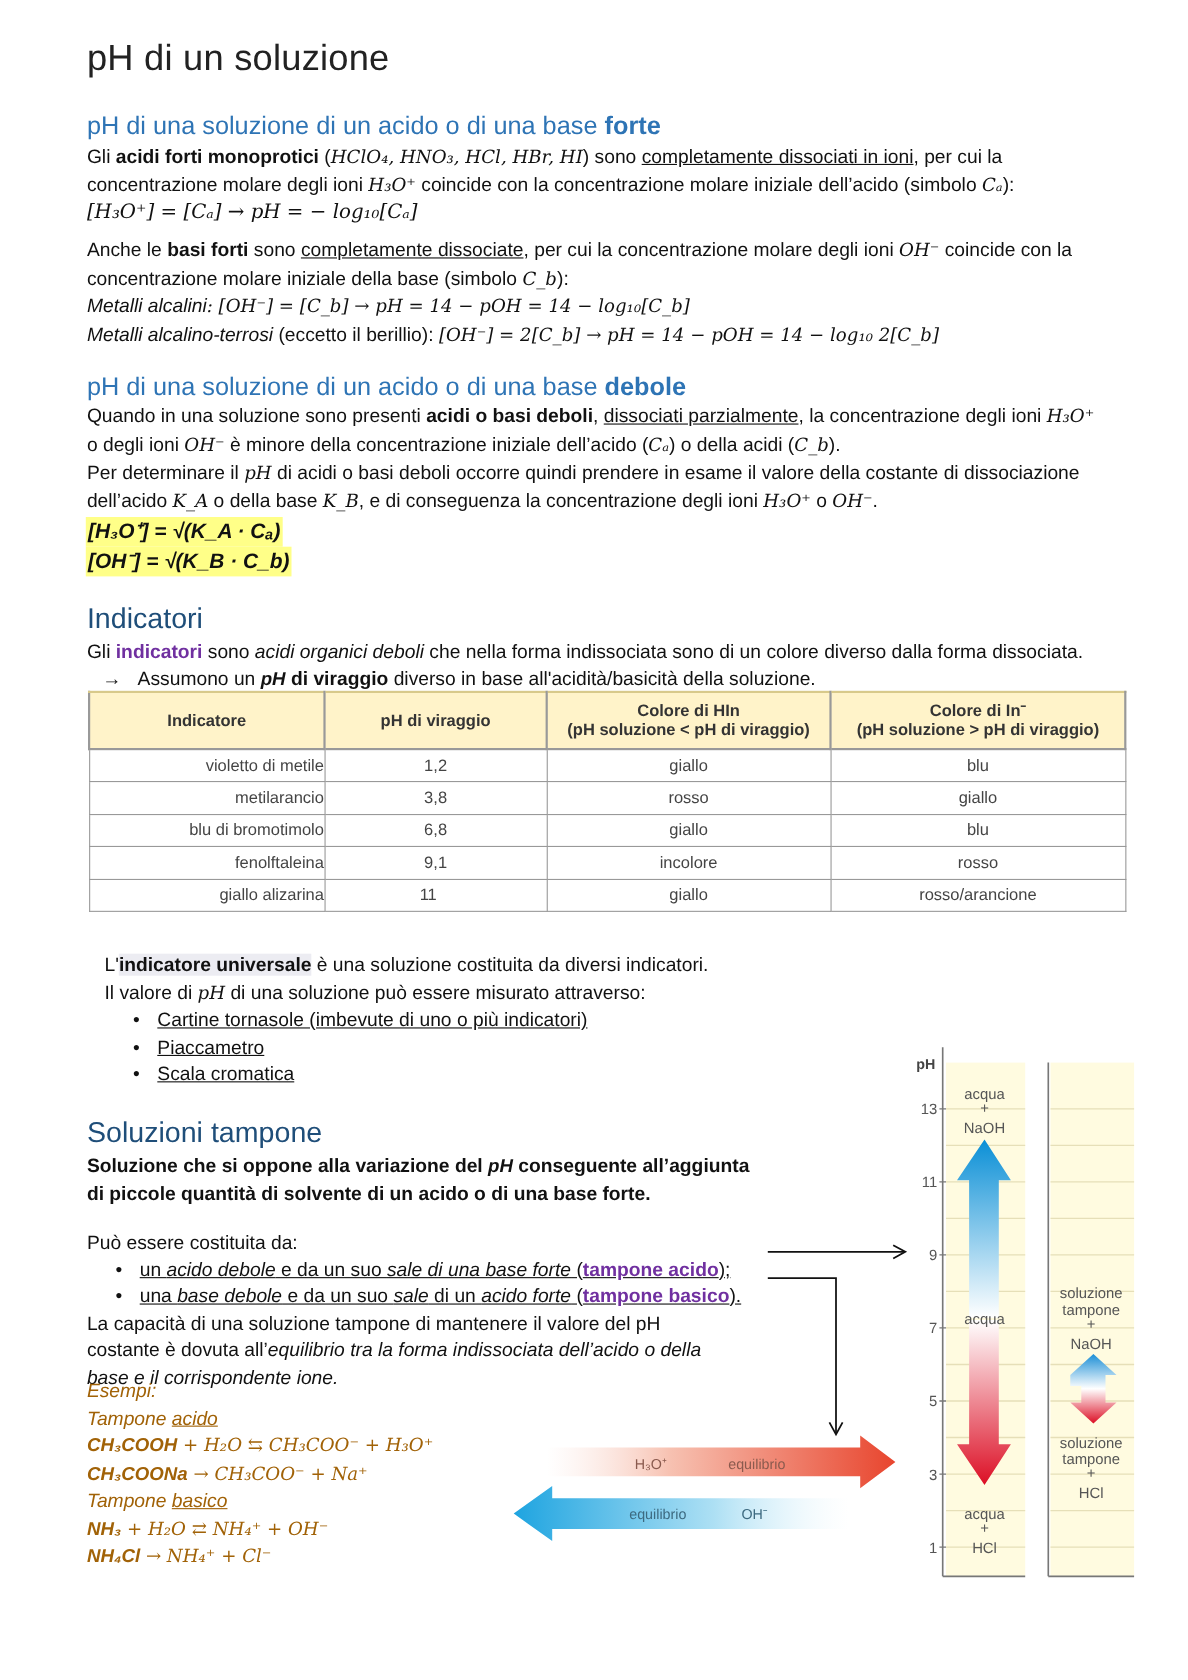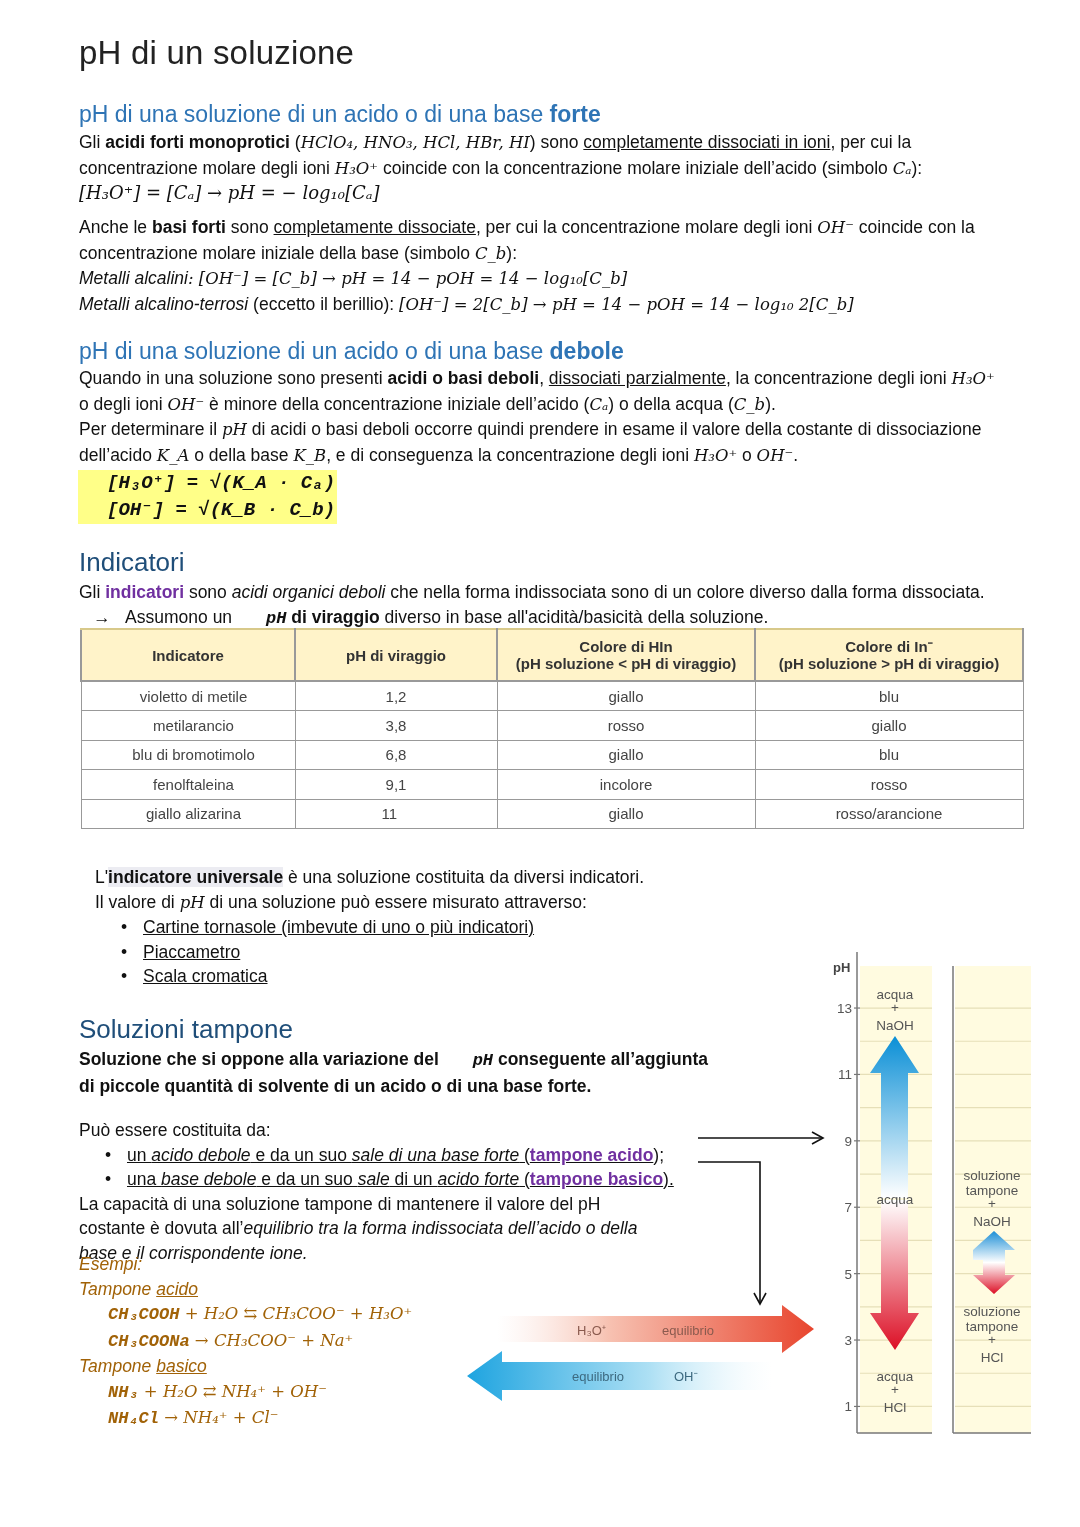--- a/index.html
+++ b/index.html
@@ -7,27 +7,27 @@
   body { position: relative; font-family: "Liberation Sans", sans-serif; color: #111; overflow: hidden; }
   .abs { position: absolute; }
   .title { left: 79px; top: 34px; font-size: 33px; font-weight: 400; color: #222; letter-spacing: 0.2px; }
   .h2 { font-size: 23px; color: #2e74b5; }
   .h2 b { font-weight: 700; color: #2e74b5; }
   .h1b { font-size: 26px; color: #1f4e79; }
   .p { font-size: 17.5px; line-height: 24.5px; color: #111; }
   .m { font-family: "DejaVu Serif", serif; font-style: italic; font-size: 16.5px; }
   u { text-decoration: underline; }
   .hl { background: #ffff88; display: inline-block; padding: 0 2px; }
-  .mb { font-family: Liberation Mono, monospace; font-weight: 700; font-style: italic; font-size: 17px; padding-left: 29px; }
+  .mb { font-family: Liberation Sans, sans-serif; font-weight: 700; font-style: italic; font-size: 17px; }
   .purple { color: #7030a0; font-weight: 700; }
   .gray { color: #a16207; }
   table.ind { position: absolute; left: 80px; top: 628px; width: 944px; border-collapse: collapse; font-size: 15px; color: #444; }
   table.ind th { background: #fff3c9; font-weight: 700; color: #333; height: 52px; border: 2px solid #999; border-top: 2px solid #d8c98a; font-size: 15px; line-height: 17px; margin-left: 36px; }
   table.ind td { height: 29.5px; border: 1.5px solid #999; text-align: center; }
-  table.ind td.first { text-align: center; padding-left: 11px; }
+  table.ind td.first { text-align: right; padding-left: 11px; }
   ul.bul { list-style: none; }
   ul.bul li { position: relative; padding-left: 48px; text-decoration: underline; }
   ul.bul li::before { content: "\2022"; position: absolute; left: 26px; }
   .footer { left: 0; width: 1080px; top: 1526px; text-align: center; font-family: "Liberation Serif", serif; font-size: 18px; color: #222; }
 </style>
 </head>
 <body>
 
 <div class="abs title">pH di un soluzione</div>
 
@@ -60,21 +60,21 @@
 </div>
 
 <div class="abs h2" style="left:79px; top:338px;">
   <span>pH di una soluzione di un acido o di una base </span><b>debole</b>
 </div>
 <div class="abs p" style="left:79px; top:366px; width:970px;">
   <div>
     <span>Quando in una soluzione sono presenti </span><b>acidi o basi deboli</b><span>, </span><u>dissociati parzialmente</u><span>, la concentrazione degli ioni </span><span class="m">H₃O⁺</span>
   </div>
   <div>
-    <span>o degli ioni </span><span class="m">OH⁻</span><span> è minore della concentrazione iniziale dell’acido (</span><span class="m">Cₐ</span><span>) o della acqua (</span><span class="m">C_b</span><span>).</span>
+    <span>o degli ioni </span><span class="m">OH⁻</span><span> è minore della concentrazione iniziale dell’acido (</span><span class="m">Cₐ</span><span>) o della acidi (</span><span class="m">C_b</span><span>).</span>
   </div>
   <div>
     <span>Per determinare il </span><span class="m">pH</span><span> di acidi o basi deboli occorre quindi prendere in esame il valore della costante di dissociazione</span>
   </div>
   <div>
     <span>dell’acido </span><span class="m">K_A</span><span> o della base </span><span class="m">K_B</span><span>, e di conseguenza la concentrazione degli ioni </span><span class="m">H₃O⁺</span><span> o </span><span class="m">OH⁻</span><span>.</span>
   </div>
 </div>
 <div class="abs" style="left:78px; top:470px;">
   <div class="hl mb" style="font-size:19px; line-height:27px;">[H₃O⁺] = √(K_A · Cₐ)</div><br>

